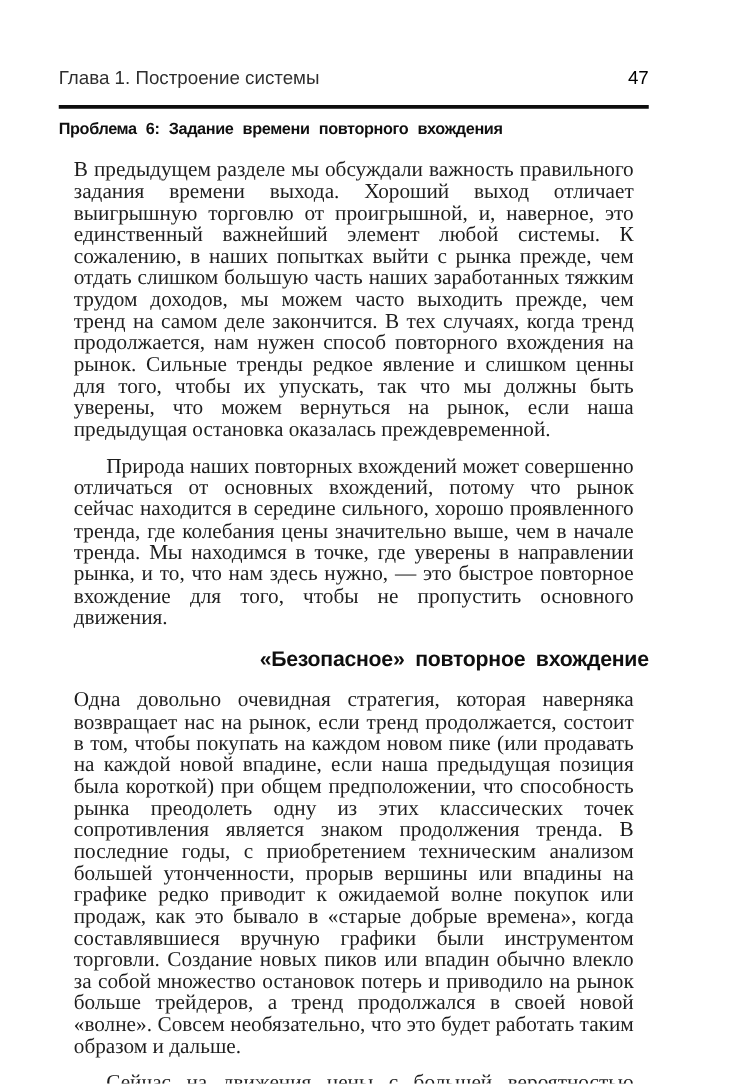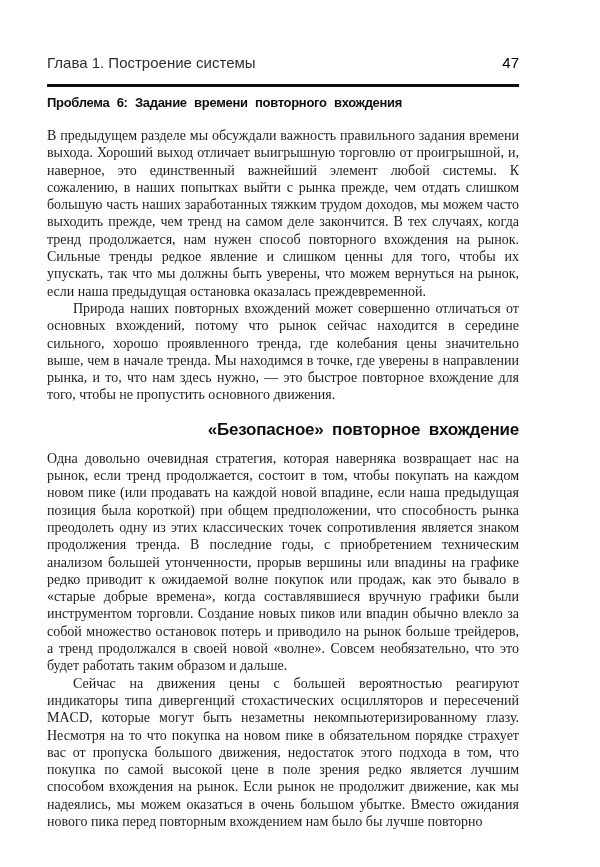--- a/index.html
+++ b/index.html
@@ -40,22 +40,22 @@
     margin: 0 0 13px 0;
     font-family: Liberation Sans, sans-serif;
     font-weight: 700;
     font-size: 13px;
     line-height: 23px;
     letter-spacing: -0.3px;
     word-spacing: 4px;
     color: #0f0f0f;
   }
   p.para {
-    margin: 0;
-    font-size: 14px;
+    margin: 12px;
+    font-size: 17px;
     line-height: 17.3px;
     text-align: justify;
     color: #1d1d1d;
     hyphens: auto;
   }
   p.para.indent {
     text-indent: 26px;
   }
   h2.subsection-title {
     margin: 15px 0 9px 0;

